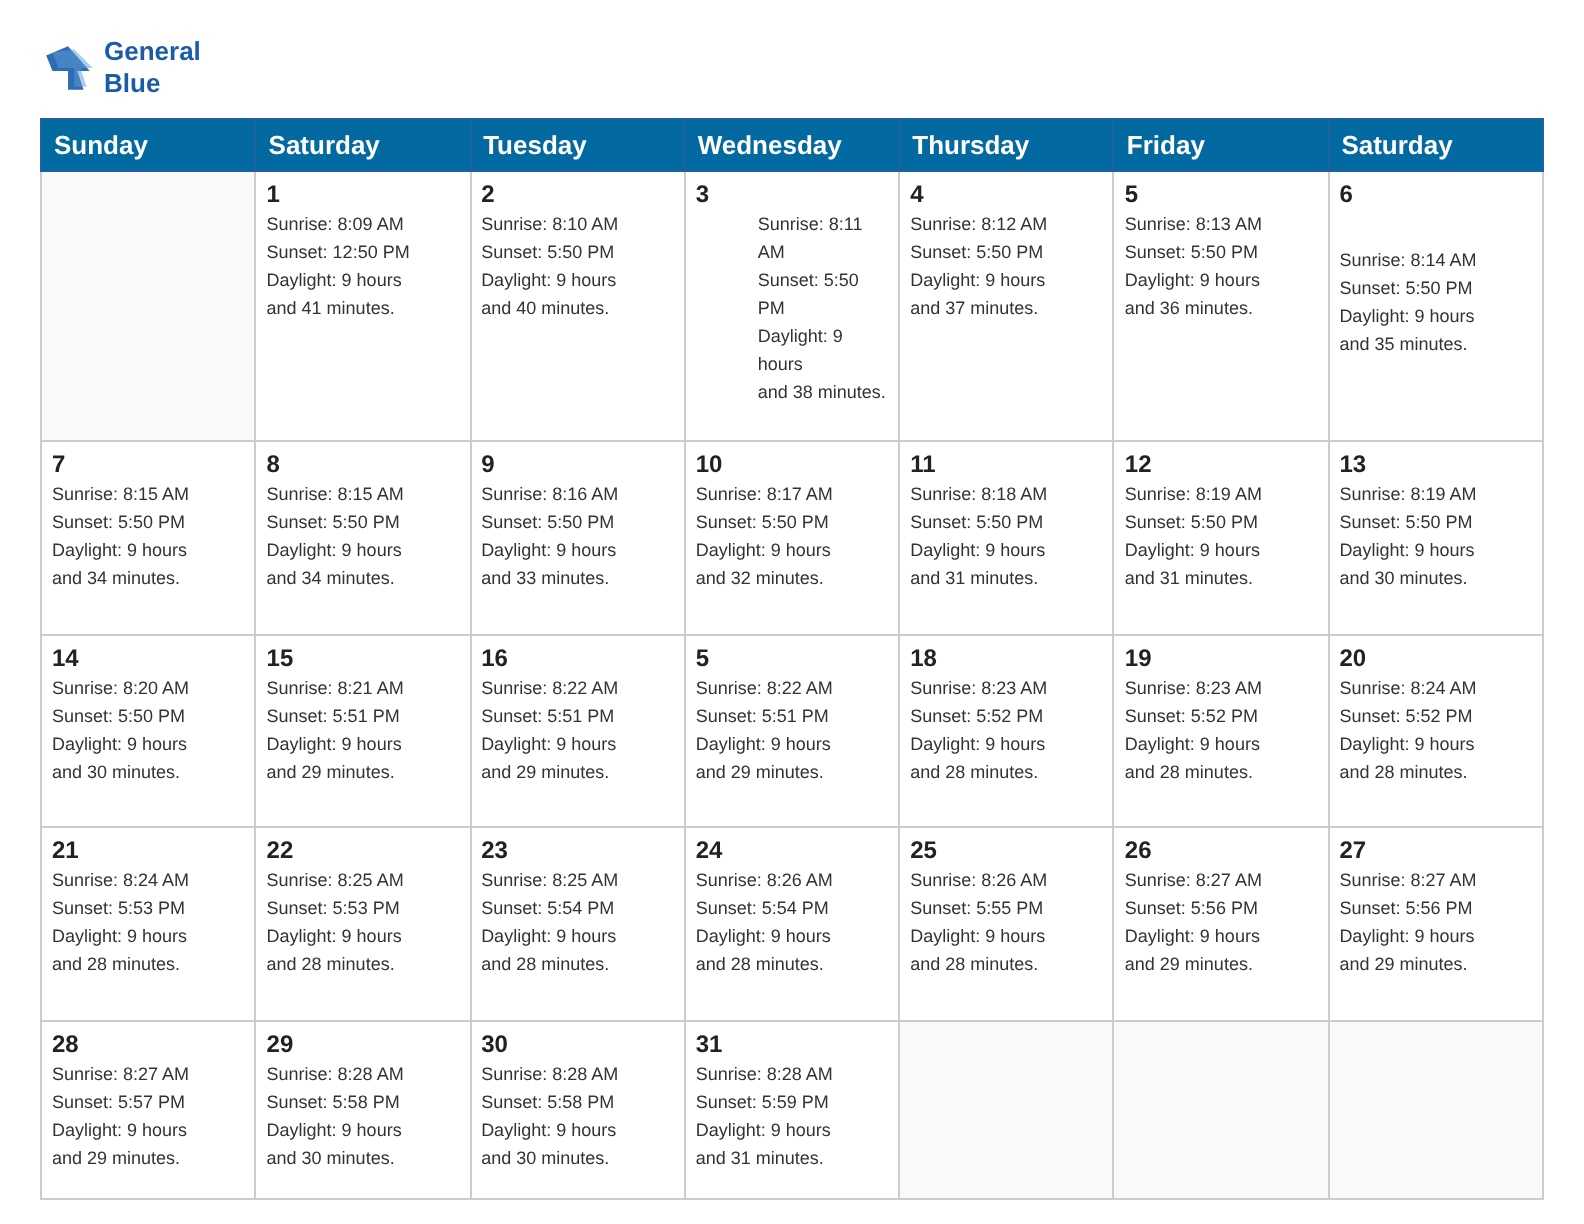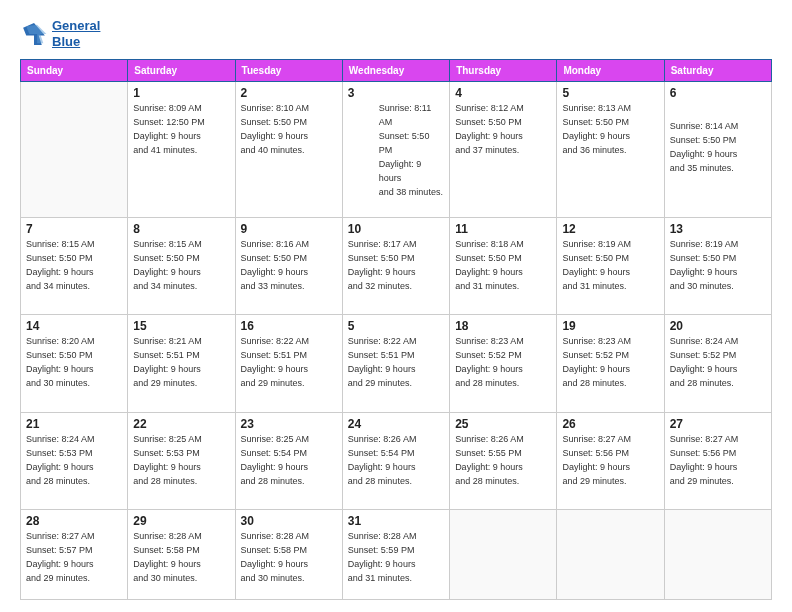--- a/index.html
+++ b/index.html
@@ -29,21 +29,20 @@
       gap: 4px;
     }
     .logo-text {
       font-size: 13px;
       color: #333;
       font-weight: 600;
       line-height: 1.2;
     }
     .logo-text span {
       color: #1a5ca8;
-      text-decoration: underline;
     }
     .logo-icon {
       width: 28px;
       height: 28px;
     }
     .title-block {
       text-align: right;
     }
     .month-title {
       font-size: 32px;
@@ -57,23 +56,23 @@
       margin-top: 2px;
     }
     .calendar {
       flex: 1;
       border: 1px solid #ccc;
       border-collapse: collapse;
       width: 100%;
       table-layout: fixed;
     }
     .calendar th {
-      background-color: #d946ef;
+      background-color: #0369a1;
       color: #fff;
-      font-size: 10px;
+      font-size: 13px;
       font-weight: 600;
       padding: 5px 6px;
       border: 1px solid #2060a0;
       text-align: left;
     }
     .calendar td {
       border: 1px solid #ccc;
       vertical-align: top;
       padding: 4px 5px;
       font-size: 9.2px;
@@ -123,21 +122,21 @@
   </div>
 
   <table class="calendar">
     <thead>
       <tr>
       <th>Sunday</th>
           <th>Saturday</th>
           <th>Tuesday</th>
           <th>Wednesday</th>
           <th>Thursday</th>
-          <th>Monday</th>
+          <th>Friday</th>
           <th>Saturday</th>
         </tr>
     </thead>
     <tbody id="calendar-body">
     <tr>
           <td class="empty"></td>
           <td>
             <span class="day-num">1</span>
             <div class="day-info" style="white-space: pre-line;">Sunrise: 8:09 AM
 Sunset: 12:50 PM

